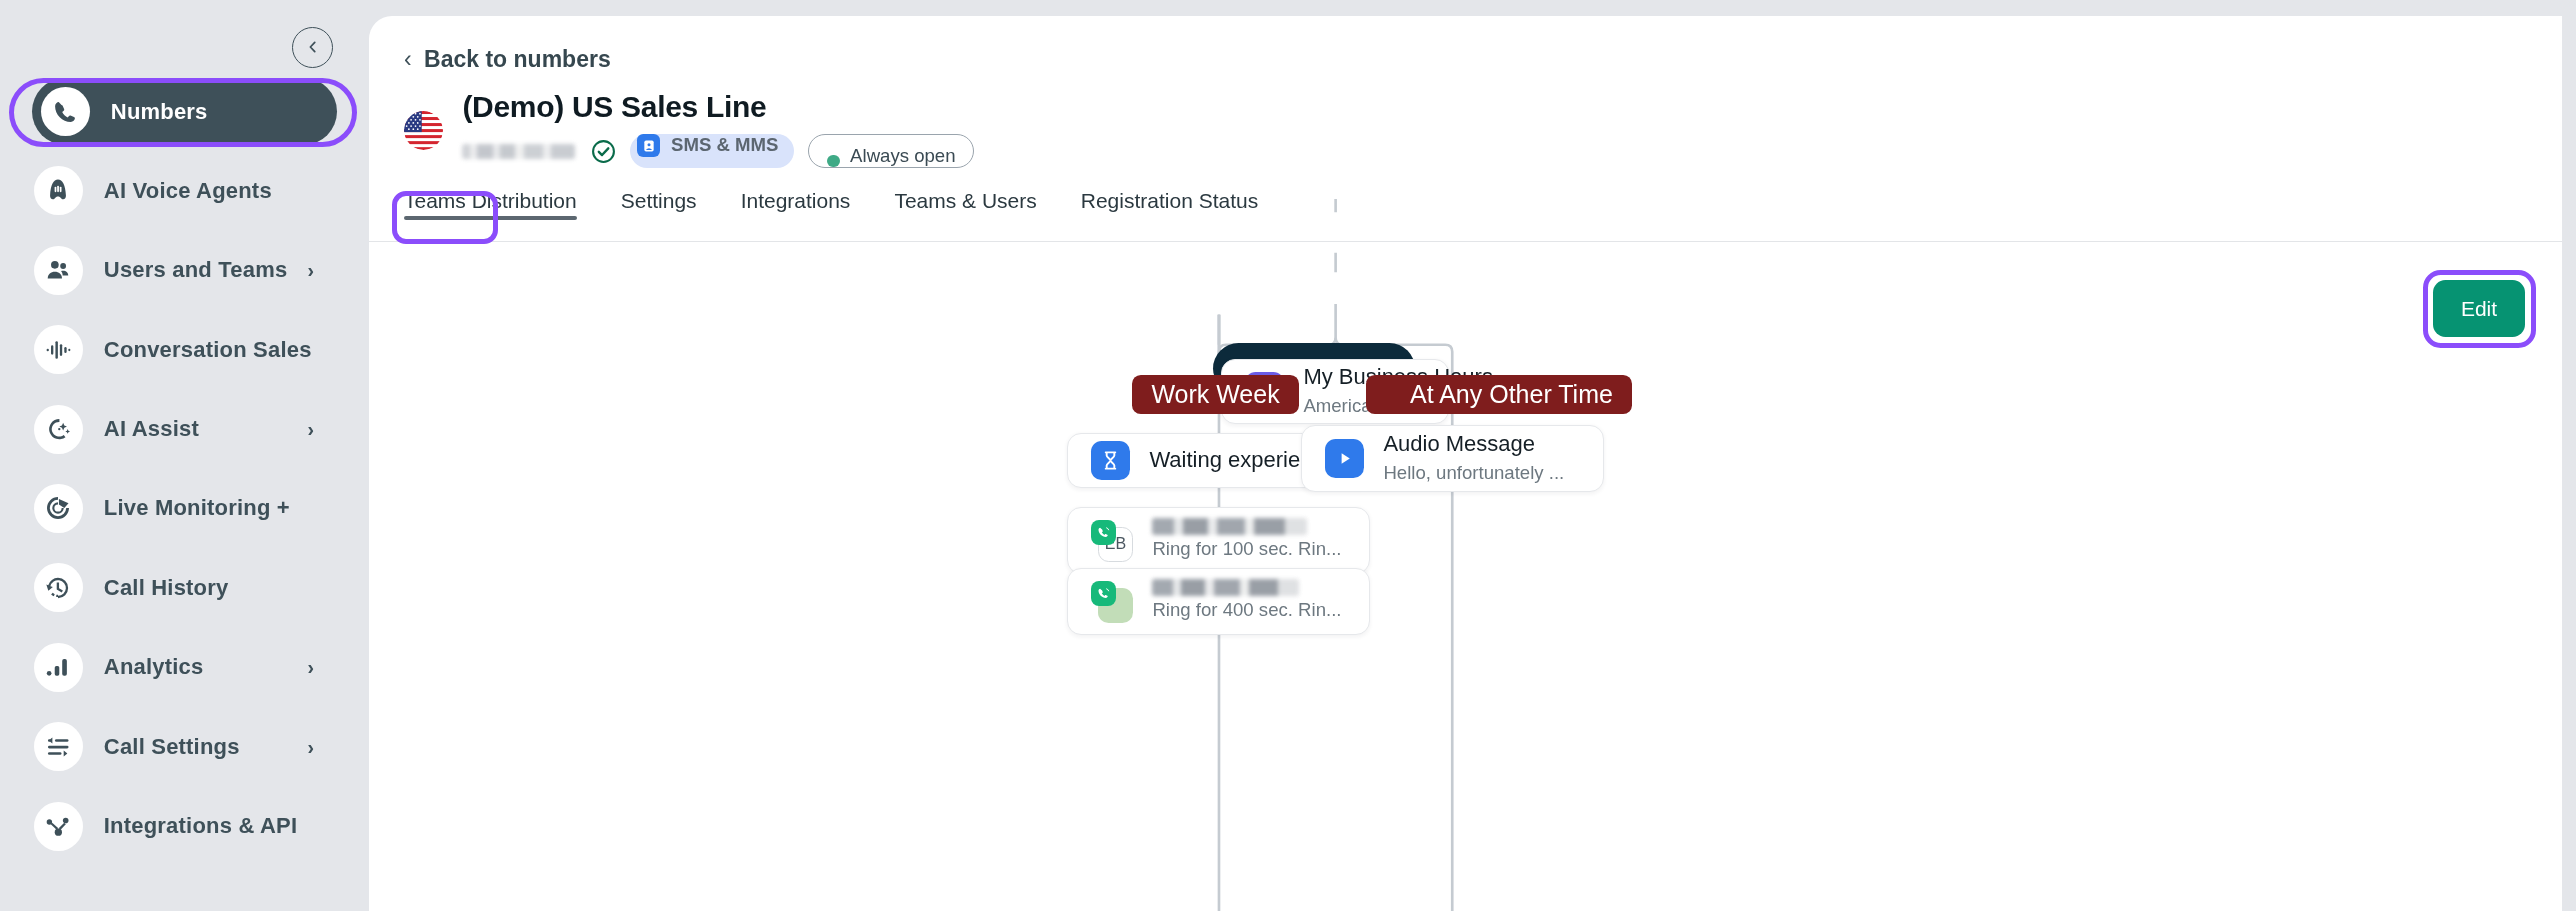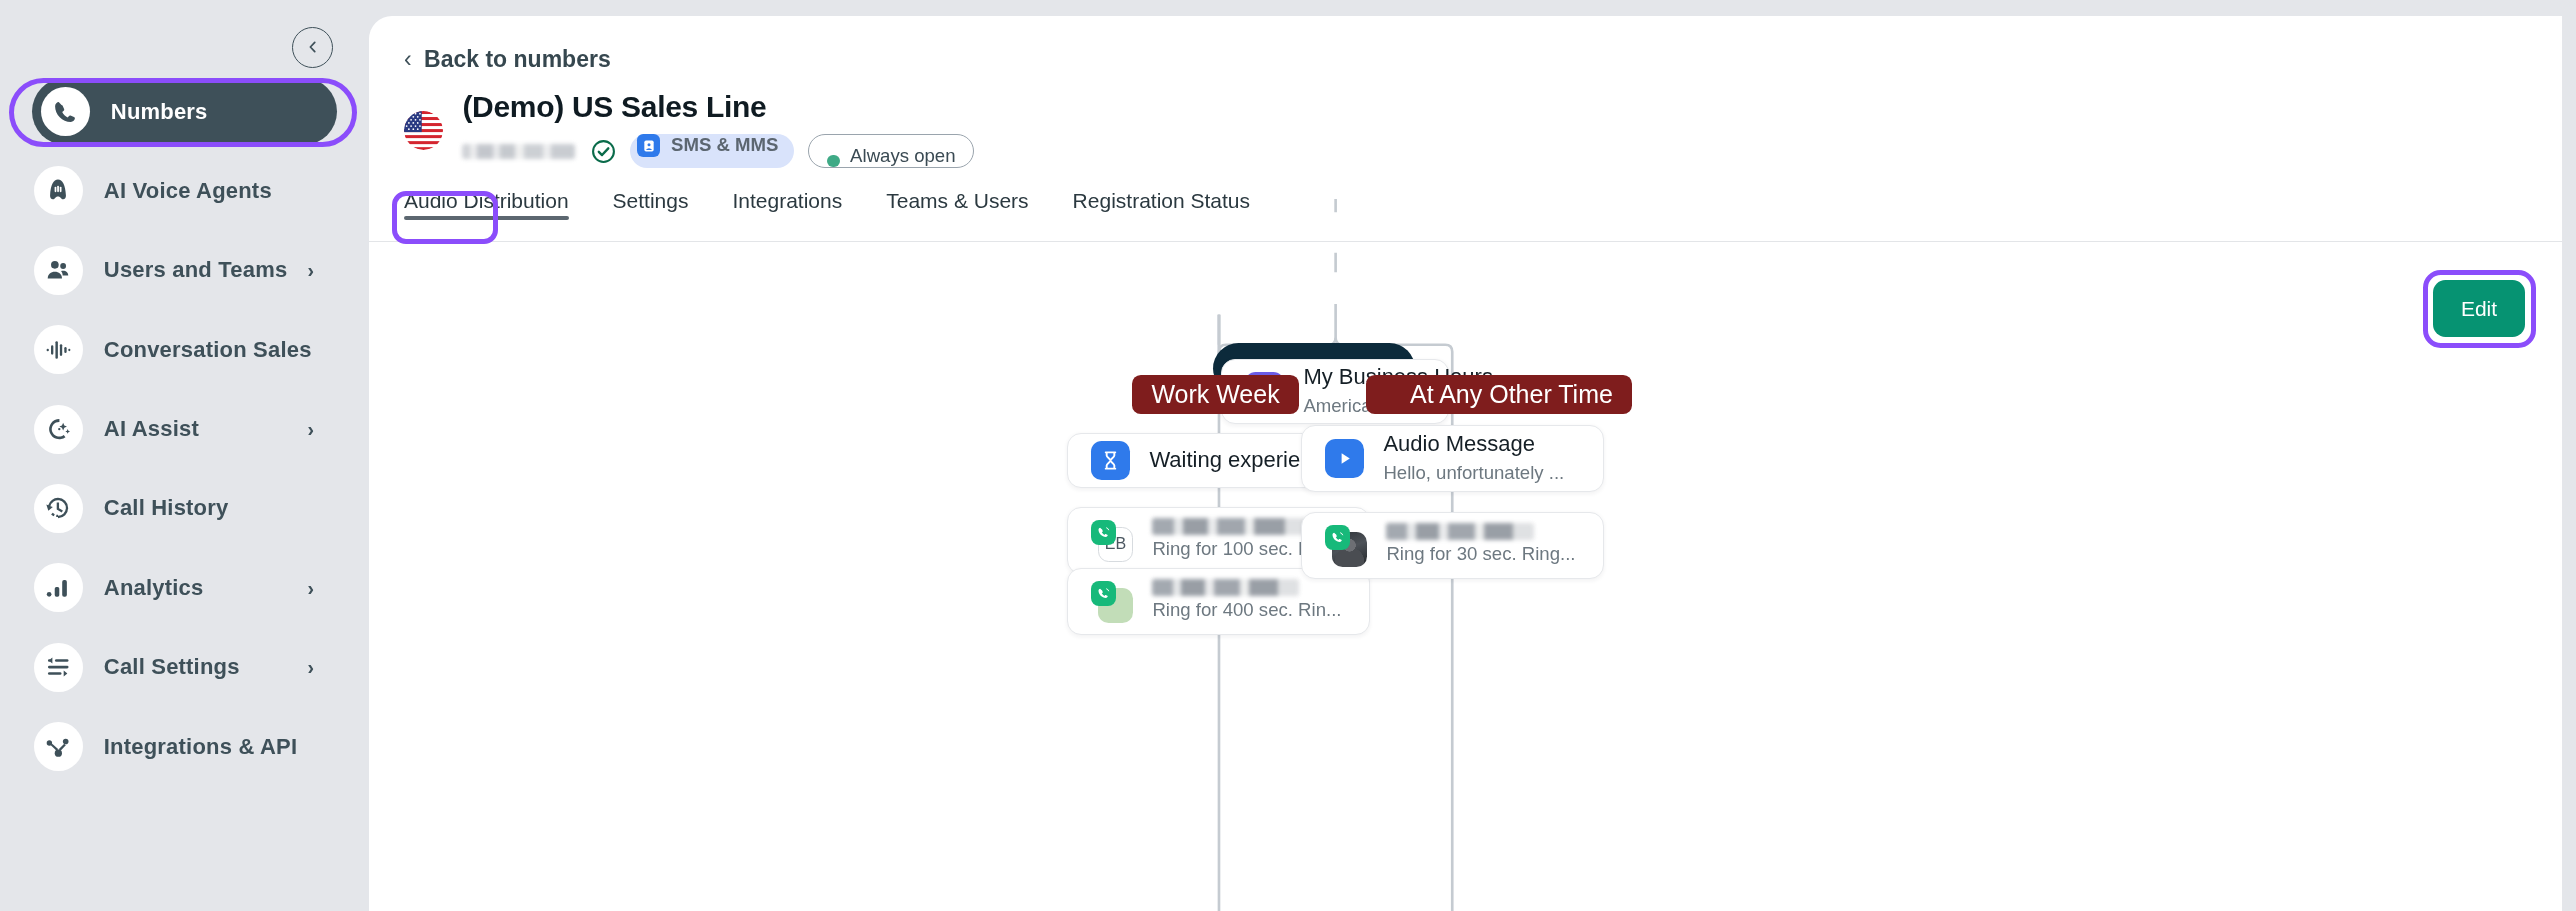--- a/index.html
+++ b/index.html
@@ -306,20 +306,30 @@
         <span class="nav-ico">
           <svg viewBox="0 0 24 24" fill="#3e5059">
             <path d="M13.2 3.4a8.7 8.7 0 1 0 5.2 15.6l-1.5-1.9A6.3 6.3 0 1 1 13.2 5.9z"></path>
             <path d="M16.4 6.6l1 2.3 2.3 1-2.3 1-1 2.3-1-2.3-2.3-1 2.3-1z"></path>
             <path d="M20.3 12.1l.6 1.4 1.4.6-1.4.6-.6 1.4-.6-1.4-1.4-.6 1.4-.6z"></path>
             <circle cx="13.1" cy="12.1" r="1"></circle>
           </svg>
         </span>
         <span class="nav-label">AI Assist</span>
         <span class="nav-chev">›</span>
+      </div>
+      <div class="nav-item">
+        <span class="nav-ico">
+          <svg viewBox="0 0 24 24" fill="#3e5059">
+            <path d="M12 2.6a9.4 9.4 0 1 0 9.4 9.4h-2.4A7 7 0 1 1 12 5z"></path>
+            <path d="M12 7.1a4.9 4.9 0 1 0 4.9 4.9h-1.8A3.1 3.1 0 1 1 12 8.9z"></path>
+            <path d="M12.8 4.3 21 7.9l-3.6 4.2-4.6-3.2z"></path>
+          </svg>
+        </span>
+        <span class="nav-label">Live Monitoring +</span>
       </div>
       <div class="nav-item">
         <span class="nav-ico">
           <svg viewBox="0 0 24 24" fill="#3e5059">
             <path d="M12 3.3a8.7 8.7 0 0 1 0 17.4v-2a6.7 6.7 0 1 0-6.5-8.2l2.1.6-3.9 3.2L2 9.1l1.6.5A8.7 8.7 0 0 1 12 3.3z"></path>
             <path d="M6.1 17.5l1.4-1.4a6.8 6.8 0 0 0 1.7 1.2l-.8 1.8a8.8 8.8 0 0 1-2.3-1.6z"></path>
             <path d="M10.3 19.6l.4-1.9c.4.1.8.1 1.3.1v2c-.6 0-1.2 0-1.7-.2z"></path>
             <path d="M12.9 7.3v4.9l3.3 2-1 1.7-4.3-2.6V7.3z"></path>
           </svg>
         </span>
@@ -444,21 +454,21 @@
 
         <div class="badge-open">
           <span class="dot"></span>
           <span class="lbl">Always open</span>
         </div>
       </div>
     </div>
   </div>
 
   <div id="tabs">
-      <div class="tab active">Audio Distribution</div>
+      <div class="tab active">Teams Distribution</div>
       <div class="tab">Settings</div>
       <div class="tab">Integrations</div>
       <div class="tab">Teams &amp; Users</div>
       <div class="tab">Registration Status</div>
     </div>
   <div id="tab-rule"></div>
   <div id="hl-tab"></div>
 
   <button id="edit-btn">Edit</button>
   <div id="hl-edit"></div>
@@ -550,30 +560,15 @@
         <svg viewBox="0 0 24 24">
             <path d="M9 6.5 L17.5 12 L9 17.5 Z" fill="#fff"></path>
           </svg>
       </span>
       <span class="txt">
         <span class="t1">Audio Message</span>
         <span class="t2">Hello, unfortunately ...</span>
       </span>
     </div>
 
-    <div class="card" style="left:932px; top:496px; width:303px; height:67px;">
-      <span class="agent-av">
-        <span class="av-base av-photo"></span>
-        <span class="av-badge">
-          <svg viewBox="0 0 24 24">
-            <path d="M6.6 4.2 C5.5 4.2 4 5.7 4 7.2c0 6.4 5.4 11.8 11.8 11.8 1.5 0 3-1.5 3-2.6 0-.4-.3-.8-.7-1l-2.6-1c-.4-.2-.9 0-1.2.4l-.8 1.1c-1.8-.9-3.3-2.4-4.2-4.2l1.1-.8c.4-.3.6-.7.4-1.2l-1-2.6c-.2-.4-.6-.7-1-.7z"></path>
-            <path d="M17 4.5 a4.5 4.5 0 0 1 3.2 3.2" fill="none" stroke="#fff" stroke-width="1.6" stroke-linecap="round"></path>
-          </svg>
-        </span>
-      </span>
-      <span class="txt">
-        <span class="redact" style="width:148px;"></span>
-        <span class="t2">Ring for 30 sec. Ring...</span>
-      </span>
-    </div>
   </div>
 </div>
 
 
 </body></html>

